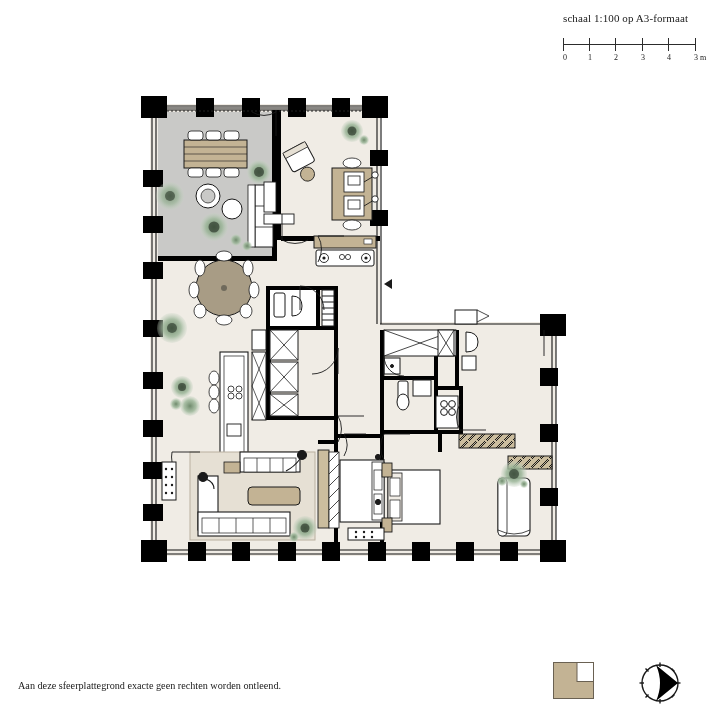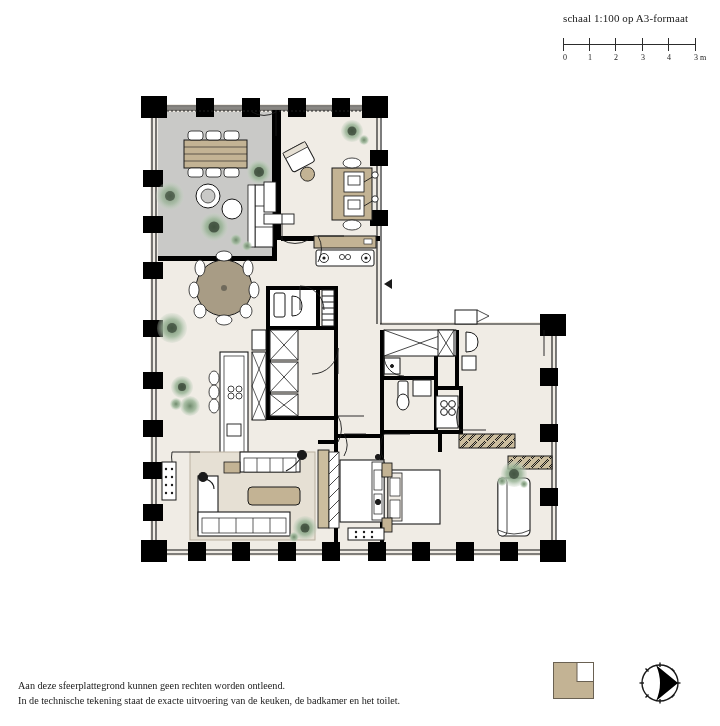--- a/index.html
+++ b/index.html
@@ -538,15 +538,14 @@
     <line x1="38" y1="22" x2="42.5" y2="22"></line>
     <line x1="7.5" y1="7.5" x2="10.5" y2="10.5"></line>
     <line x1="33.5" y1="7.5" x2="36.5" y2="10.5"></line>
     <line x1="7.5" y1="36.5" x2="10.5" y2="33.5"></line>
     <line x1="33.5" y1="36.5" x2="36.5" y2="33.5"></line>
   </g>
   <path d="M18,4 L40,22 L18,40 Q26,22 18,4 Z" fill="#000000"></path>
 </svg>
 
 <div id="footer-note">
-  <div>Aan deze sfeerplattegrond kunnen geen rechten worden ontleend.</div>
-  <div>In de technische tekening staat de exacte uitvoering van de keuken, de badkamer en het toilet.</div>
+  <div>Aan deze sfeerplattegrond exacte geen rechten worden ontleend.</div>
 </div>
 
 </body></html>

